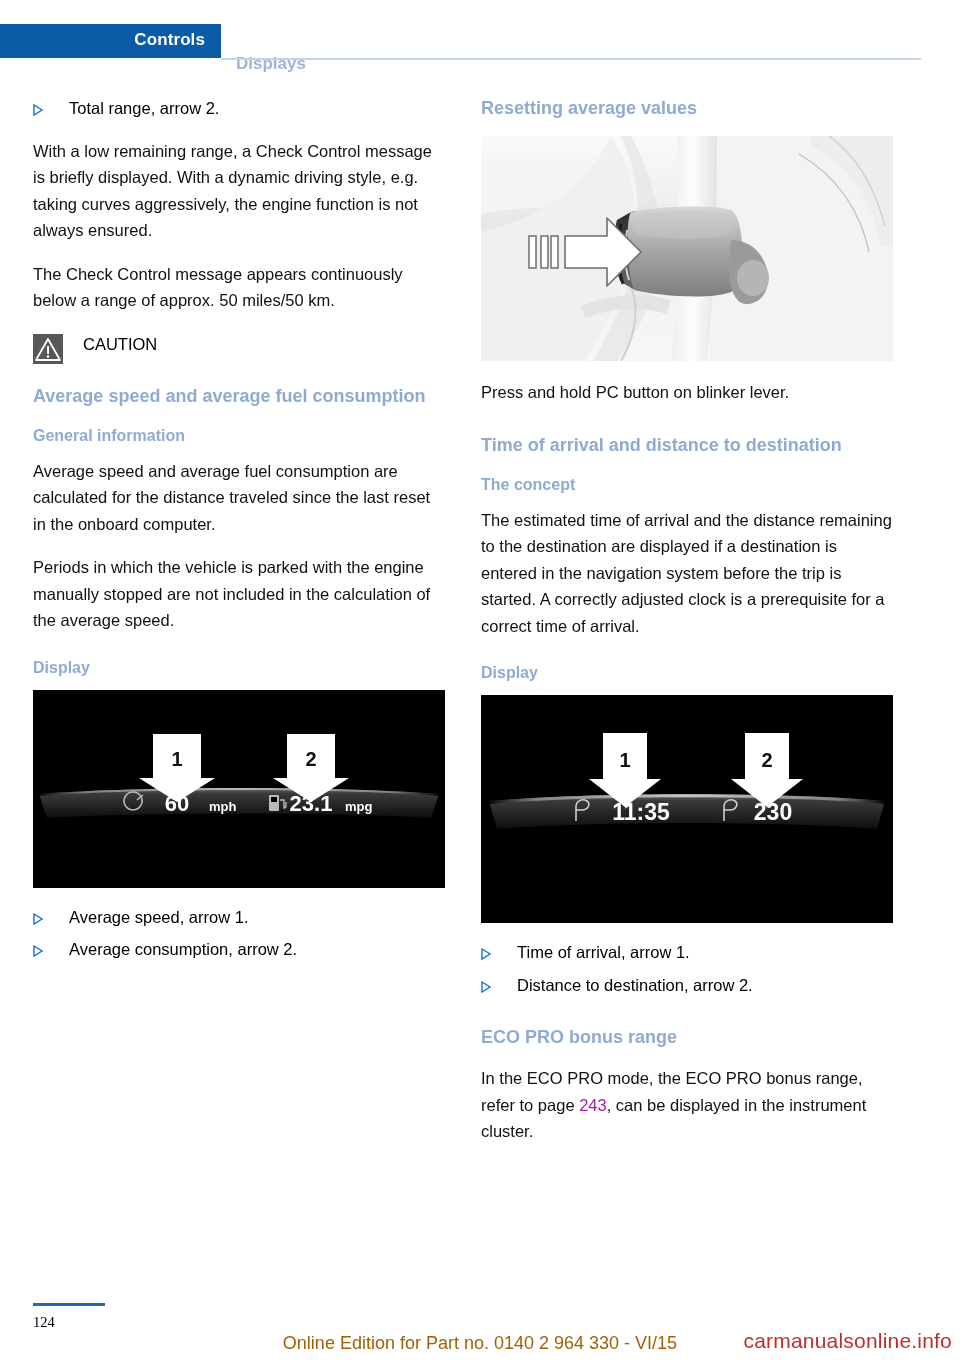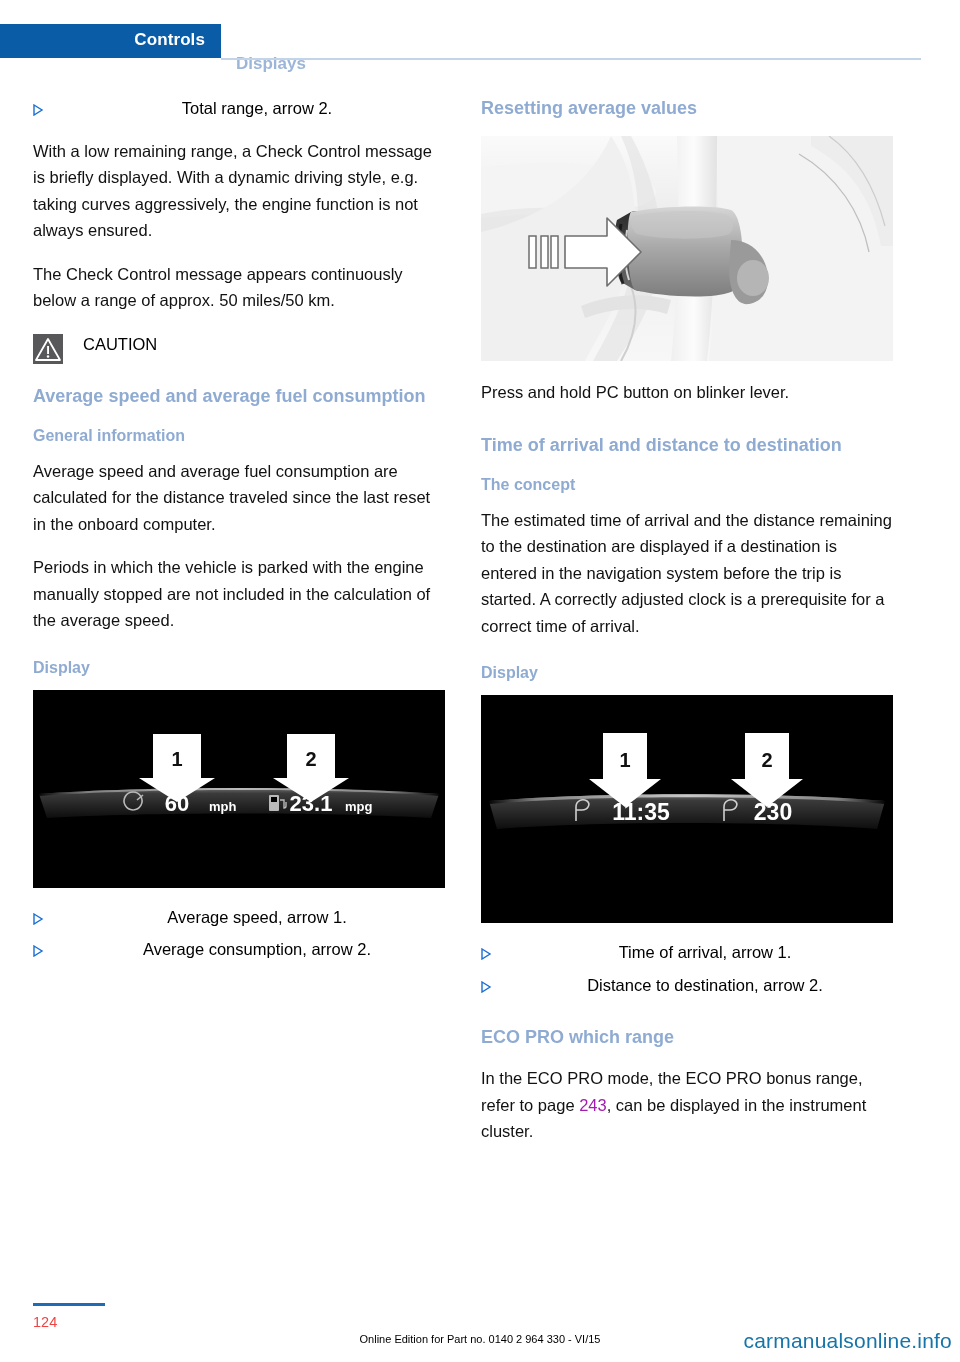--- a/index.html
+++ b/index.html
@@ -84,21 +84,20 @@
     font-weight: bold;
     color: #8fabd2;
   }
   h3.sub.first { margin-top: 2px; }
 
   
   ul.bullets {
     margin: 0 0 16px 0;
     padding: 0;
     list-style: none;
-    text-align: center;
   }
   ul.bullets li {
     position: relative;
     padding-left: 36px;
     font-size: 16.5px;
     line-height: 26.5px;
     margin-bottom: 6px;
   }
   .tri {
     position: absolute;
@@ -156,35 +155,36 @@
   .footer-rule {
     position: absolute;
     left: 33px; top: 1303px;
     width: 72px; height: 3px;
     background: #1f6bb5;
   }
   .folio {
     position: absolute;
     left: 33px; top: 1314px;
     font-size: 14.5px;
-    color: #ef4444;
+    color: #000000;
+    font-family: Liberation Serif, serif;
   }
   .edition {
     position: absolute;
     left: 0; top: 1333px;
     width: 960px;
     text-align: center;
-    font-size: 11px;
-    color: #000000;
+    font-size: 18px;
+    color: #a16207;
   }
   .watermark {
     position: absolute;
     right: 8px; top: 1329px;
     font-size: 21px;
-    color: #0369a1;
+    color: #b91c1c;
     opacity: 0.92;
     letter-spacing: 0.2px;
   }
 </style>
 </head>
 <body>
 
 <div class="header">
   <div class="tab-active">
     <span class="tab-active-label">Controls</span>
@@ -422,20 +422,20 @@
     <li>
       <span class="tri">
         <svg width="11" height="12" viewBox="0 0 11 12">
             <path d="M1,1 L9,6 L1,11 Z" fill="none" stroke="#1a6fd4" stroke-width="1.4"></path>
           </svg>
       </span>
       <span>Distance to destination, arrow 2.</span>
     </li>
   </ul>
 
-  <h2 class="sec">ECO PRO which range</h2>
+  <h2 class="sec">ECO PRO bonus range</h2>
   <p class="body"><span>In the ECO PRO mode, the ECO PRO bonus range, refer to page </span><span class="pagelink">243</span><span>, can be displayed in the instrument cluster.</span></p>
 </div>
 
 <div class="footer-rule"></div>
 <div class="folio">124</div>
 <div class="edition">Online Edition for Part no. 0140 2 964 330 - VI/15</div>
 <div class="watermark">carmanualsonline.info</div>
 
 </body></html>

